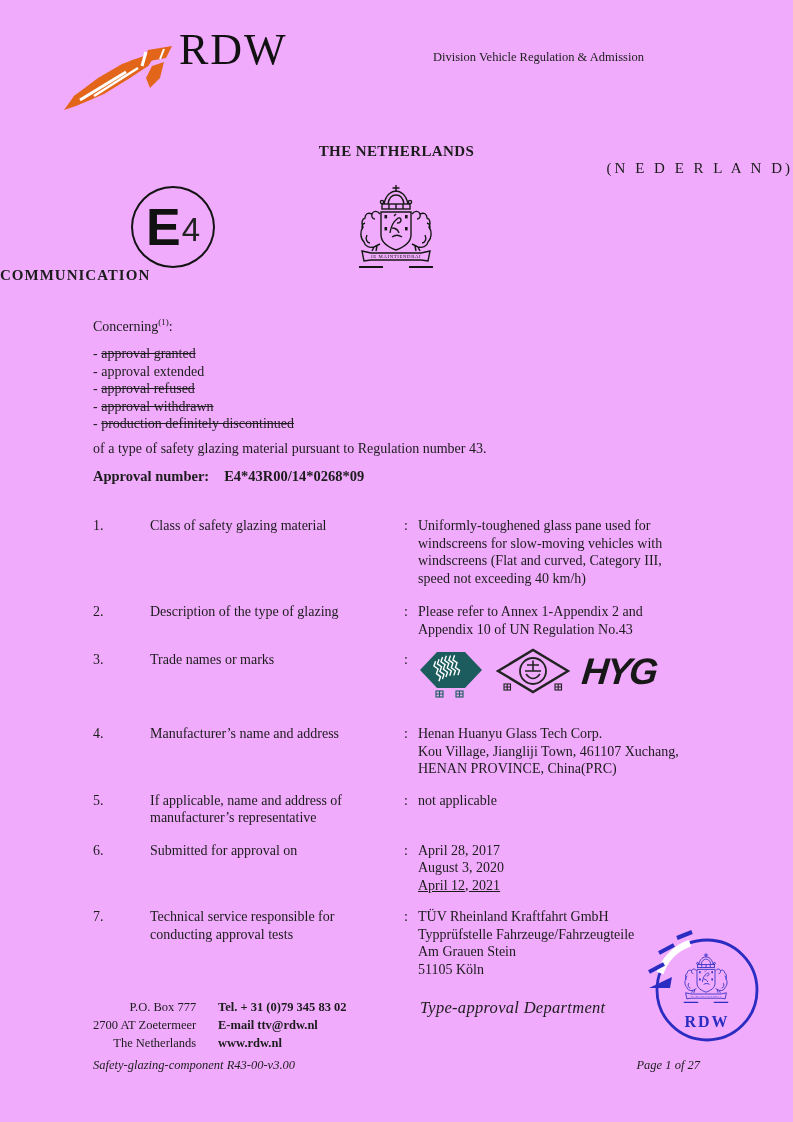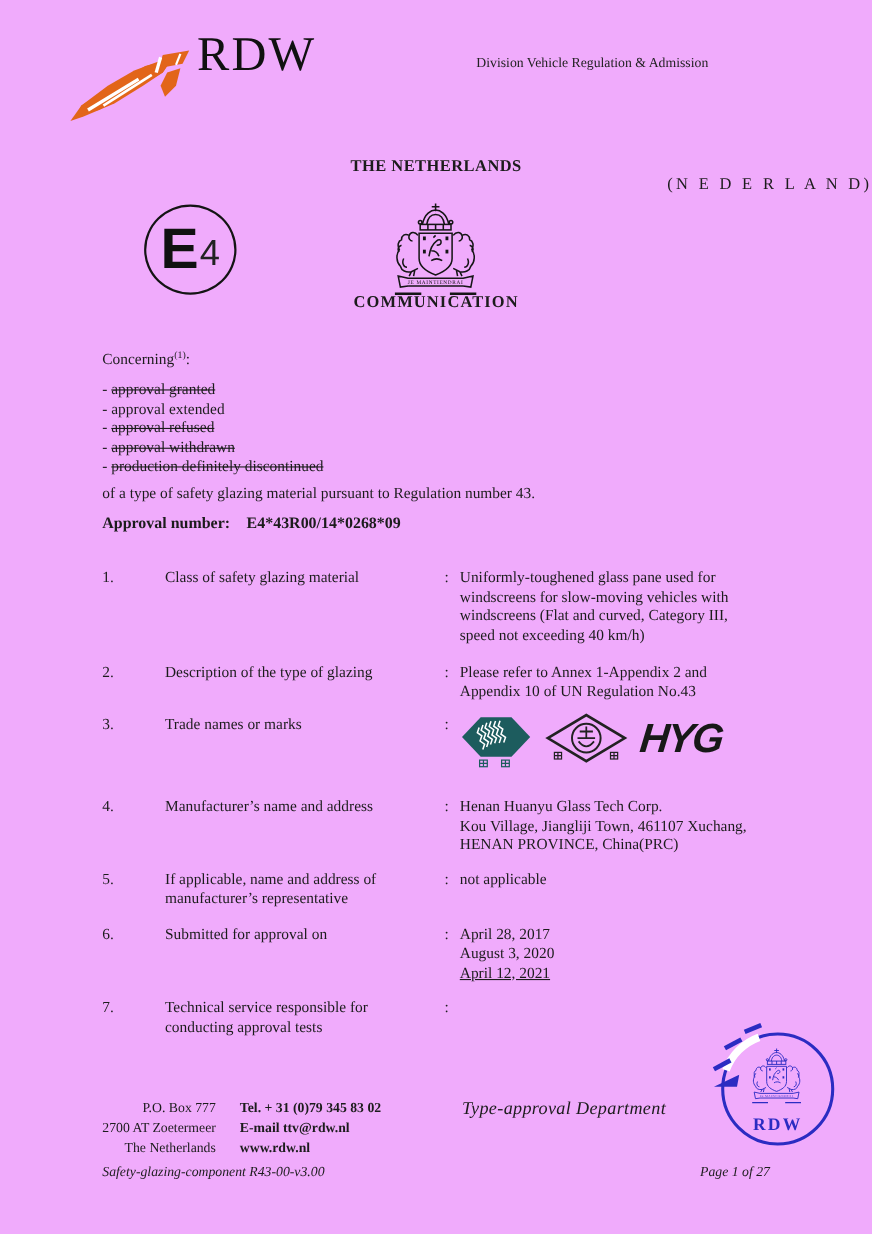--- a/index.html
+++ b/index.html
@@ -8,21 +8,21 @@
     font-family:"Liberation Serif", serif;color:#1c1c1c;overflow:hidden;
   }
   
   .logo-wrap{position:absolute;left:60px;top:44px;width:120px;height:74px;}
   .brand{position:absolute;left:179px;top:24px;font-size:44px;letter-spacing:2px;color:#111;}
   .division{position:absolute;left:433px;top:50px;font-size:12.5px;color:#222;}
   
   .country{position:absolute;left:0;top:143px;width:100%;text-align:center;font-weight:bold;font-size:15px;letter-spacing:.4px;}
   .country-alt{position:absolute;left:0;top:160px;width:100%;text-align:right;font-size:15px;letter-spacing:3px;}
   .emblem-wrap{position:absolute;left:331px;top:183px;width:130px;height:88px;color:#161616;}
-  .communication{position:absolute;left:0;top:267px;width:100%;text-align:center;font-weight:bold;font-size:15px;letter-spacing:1px;}
+  .communication{position:absolute;left:0;top:267px;width:100%;font-weight:bold;font-size:15px;letter-spacing:1px;}
   
   .e-badge{position:absolute;left:131px;top:186px;width:80px;height:78px;border:2.5px solid #141414;border-radius:50%;
     display:flex;align-items:center;justify-content:center;}
   .e-badge .e{font-weight:bold;font-size:52px;line-height:1;font-family:"Liberation Sans",sans-serif;color:#111;}
   .e-badge .n{font-size:33px;line-height:1;font-family:"Liberation Sans",sans-serif;color:#222;margin-left:1px;margin-top:4px;}
   
   .concerning{position:absolute;left:93px;top:314px;width:612px;font-size:14px;line-height:17.5px;}
   .concerning .head{margin-bottom:10px;}
   .concerning sup{font-size:9px;}
   .opt .struck{text-decoration:line-through;}
@@ -222,20 +222,26 @@
         <div>April 28, 2017</div>
         <div>August 3, 2020</div>
         <div class="underline">April 12, 2021</div>
       </div>
     </div>
 
     <div class="item-row">
       <div class="col-num">7.</div>
       <div class="col-label">Technical service responsible for conducting approval tests</div>
       <div class="col-colon">:</div>
+      <div class="col-value">
+        <div>TÜV Rheinland Kraftfahrt GmbH</div>
+        <div>Typprüfstelle Fahrzeuge/Fahrzeugteile</div>
+        <div>Am Grauen Stein</div>
+        <div>51105 Köln</div>
+      </div>
     </div>
 
   </div>
 
   <div class="footer">
     <div class="f-col1">
       <div>P.O. Box 777</div>
       <div>2700 AT Zoetermeer</div>
       <div>The Netherlands</div>
     </div>

